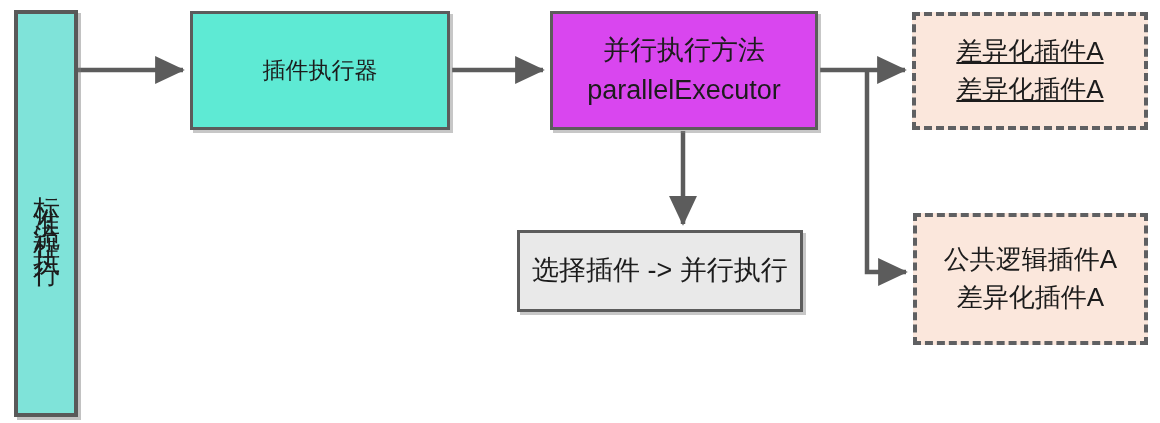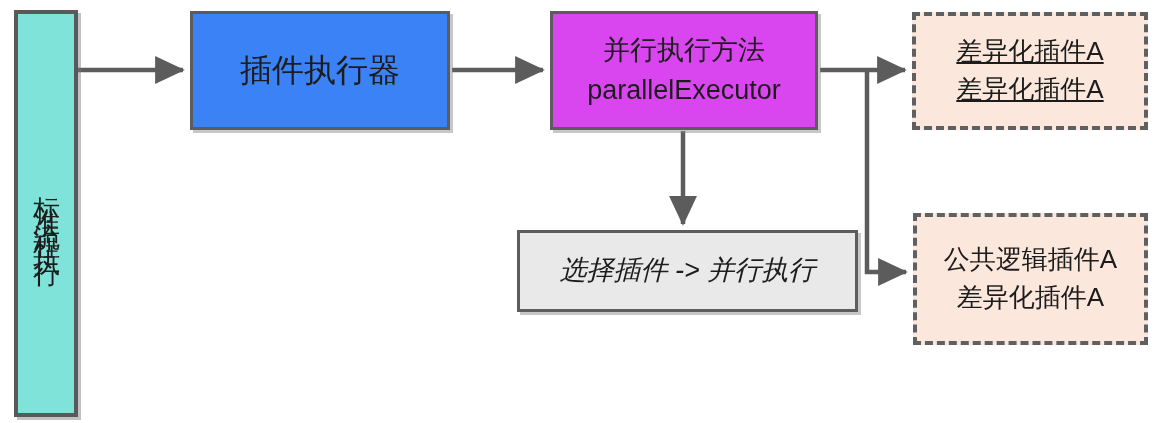--- a/index.html
+++ b/index.html
@@ -46,45 +46,44 @@
     line-height: 1;
     color: #1c1c1c;
   }
 
   
   #node-plugin-executor {
     left: 190px;
     top: 11px;
     width: 260px;
     height: 119px;
-    background: #3b82f6;
+    background: #5eead4;
     border: 3px solid #5c5c5c;
     box-shadow: 3px 3px 0 0 rgba(130,130,130,0.45);
-    font-size: 32px;
+    font-size: 23px;
   }
   #node-parallel-executor {
     left: 550px;
     top: 11px;
     width: 268px;
     height: 119px;
     background: #d946ef;
     border: 3px solid #5c5c5c;
     box-shadow: 3px 3px 0 0 rgba(130,130,130,0.45);
     font-size: 27px;
   }
   #node-select-plugin {
     left: 517px;
     top: 230px;
-    width: 341px;
+    width: 286px;
     height: 82px;
     background: #e9e9e9;
     border: 3px solid #5c5c5c;
     box-shadow: 3px 3px 0 0 rgba(130,130,130,0.45);
     font-size: 27px;
-    font-style: italic;
   }
 
   
   .dashed {
     background: #fbe7dc;
     border: 4px dashed #5f6062;
     font-size: 26px;
   }
   #node-diff-plugins {
     left: 912px;

